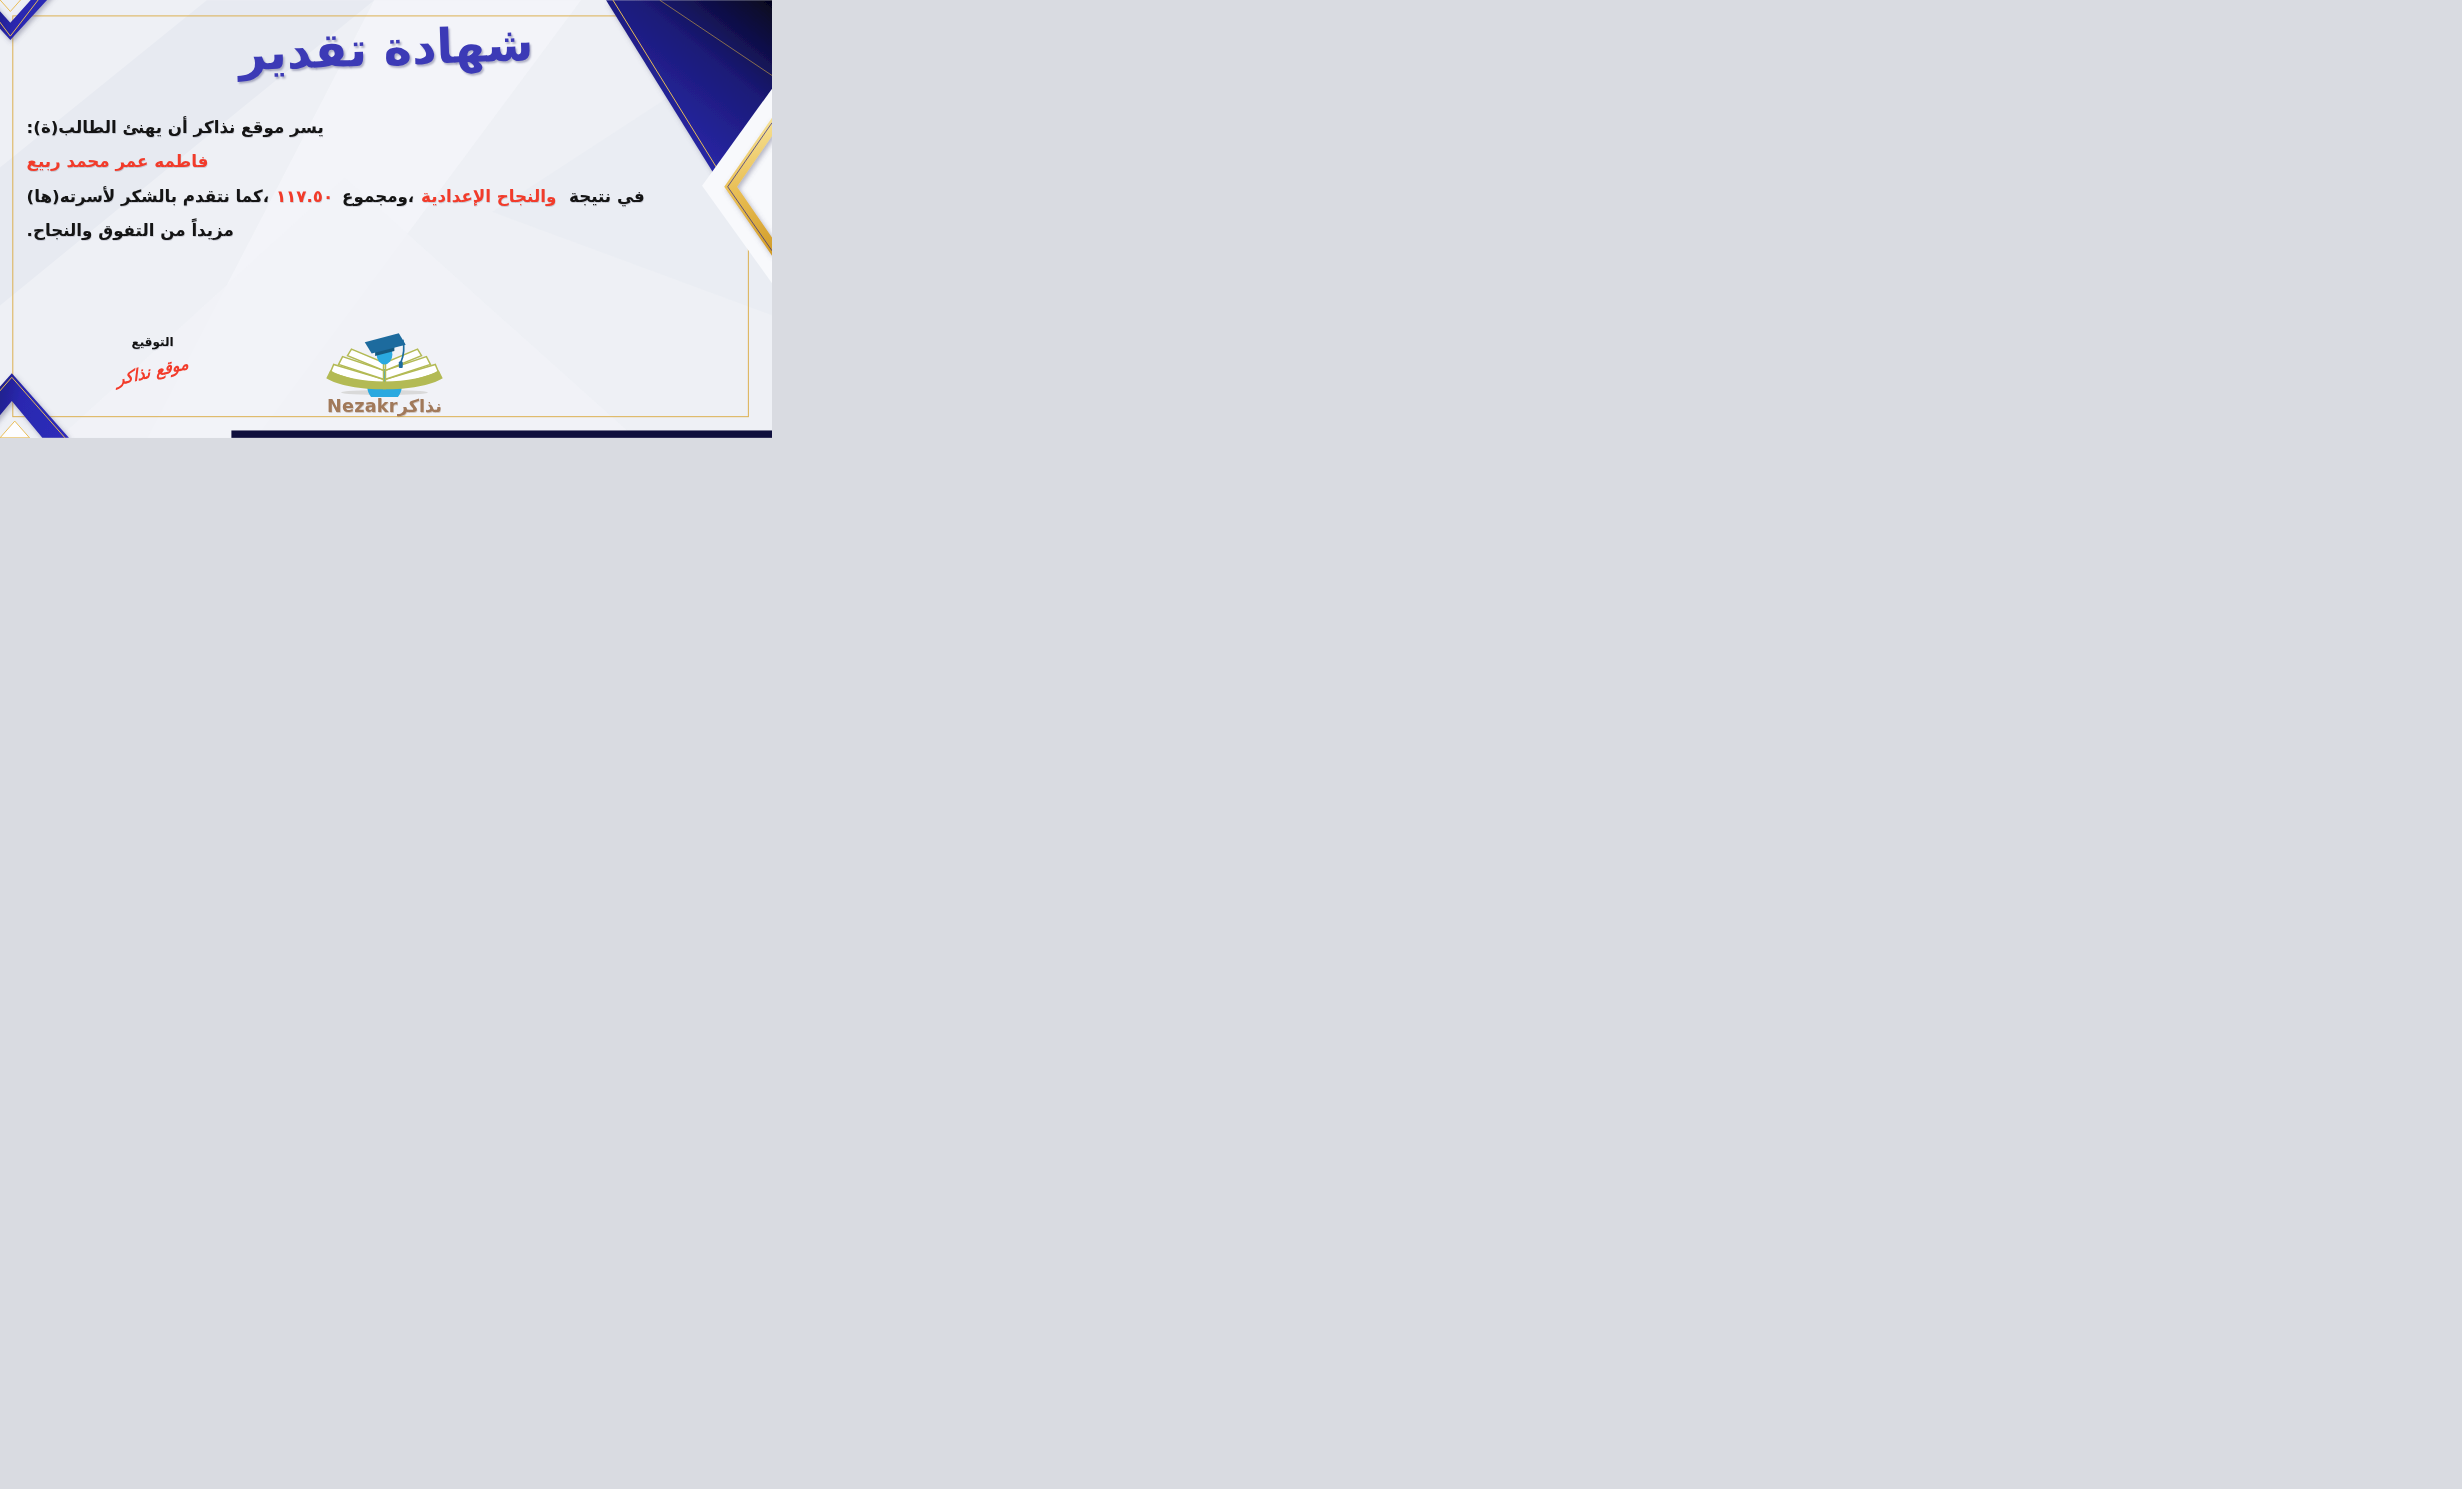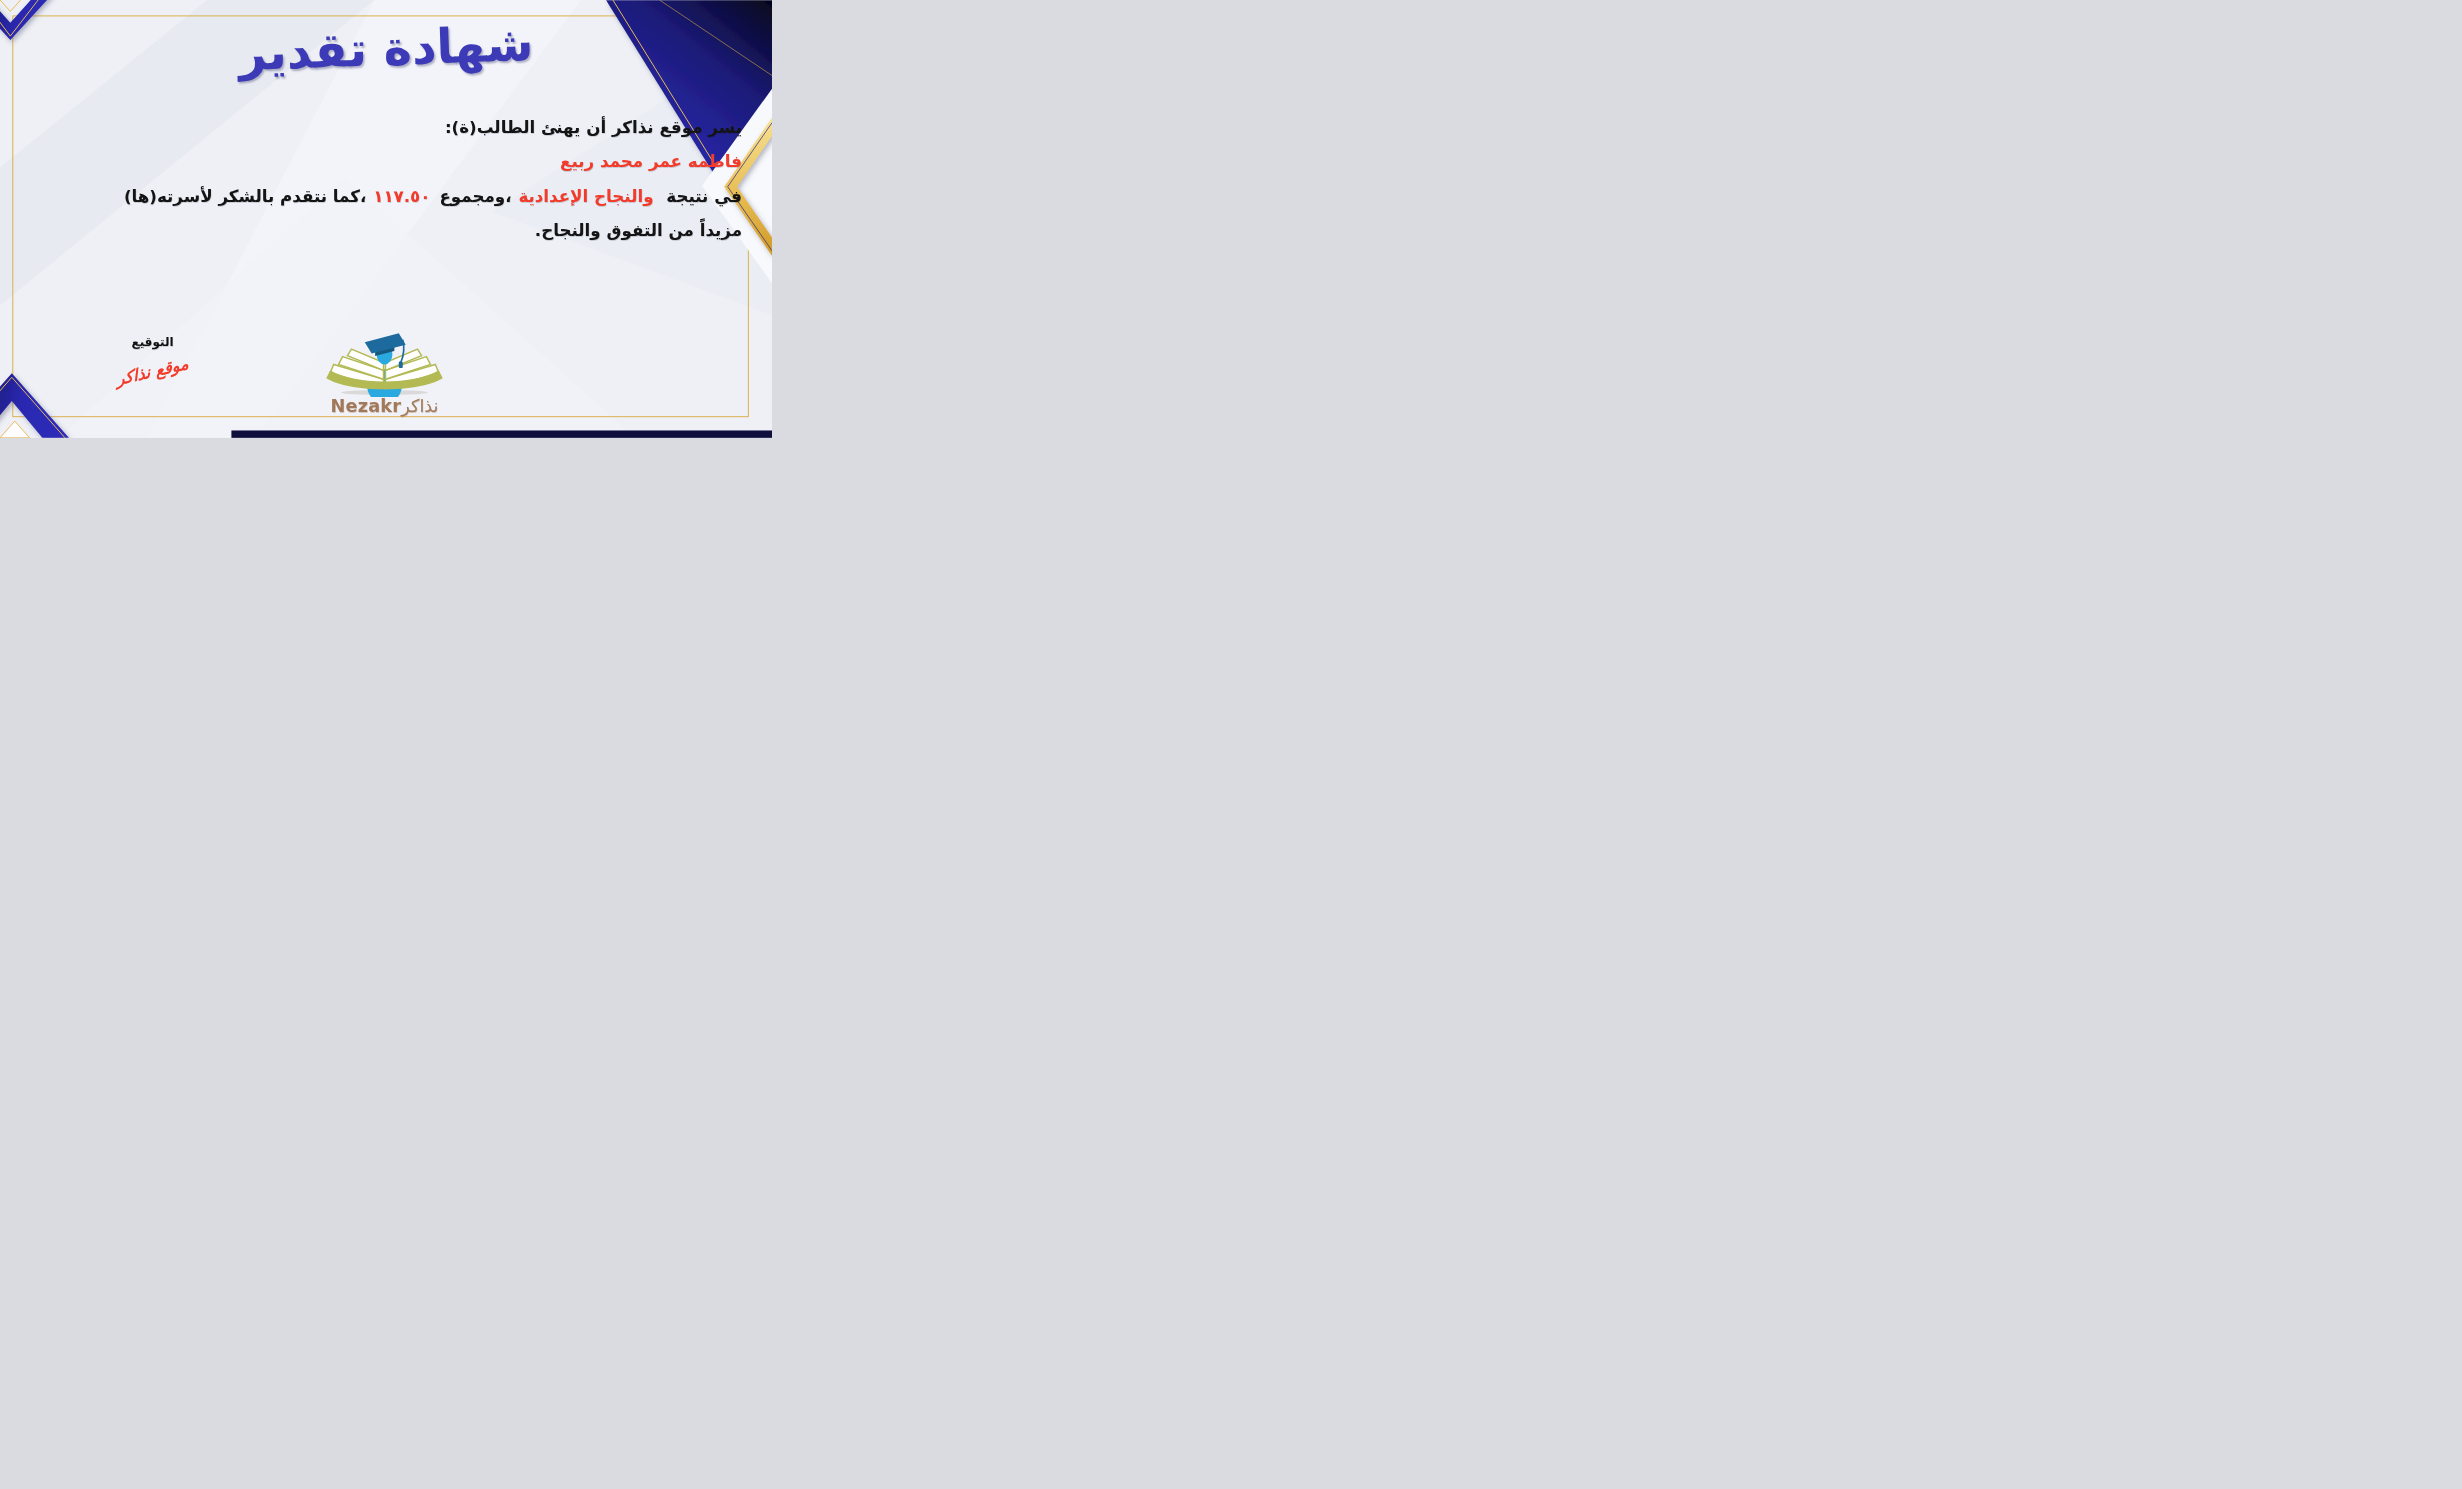--- a/index.html
+++ b/index.html
@@ -3,22 +3,22 @@
 <meta charset="utf-8">
 <style>
   html,body{margin:0;padding:0;background:#d9dbe1;}
   .canvas{
     position:relative;width:772px;height:438px;overflow:hidden;
     background:#eef0f5;
     font-family:"DejaVu Sans",sans-serif;
   }
   .deco{position:absolute;inset:0;z-index:1;}
   .content{
-    position:absolute;left:26.6px;right:30px;top:116px;z-index:5;
-    direction:rtl;text-align:right;color:#141414;
+    position:absolute;left:26.6px;right:17px;top:116px;z-index:5;
+    direction:rtl;text-align:left;color:#141414;
   }
   .line{margin:0 0 11.3px;font-size:16.7px;font-weight:700;line-height:23px;
         text-shadow:0.5px 1px 0.5px rgba(10,10,40,.14);white-space:nowrap;}
   .red{color:#f23b2a;}
   .gap{display:inline-block;height:0.5px;}
   .g26{width:12.8px;} .g14{width:6.9px;} .g18{width:8.9px;}
   .title{
     position:absolute;top:19.7px;left:0;right:0;z-index:5;margin:0;
     text-align:center;direction:rtl;
     font-size:48px;font-weight:700;color:#3c3ab6;
@@ -28,21 +28,21 @@
   .signature-block{position:absolute;left:96px;top:335px;width:113px;z-index:5;text-align:center;direction:rtl;}
   .sig-label{font-size:12px;font-weight:700;color:#111;text-shadow:0.5px 1px 0.5px rgba(10,10,40,.14);}
   .sig-script{
     margin-top:12.8px;font-family:"DejaVu Serif",serif;font-style:italic;
     font-size:16.3px;font-weight:700;color:#f23b2a;
     transform:rotate(-13deg) skewX(-6deg);
   }
   .logo-block{position:absolute;left:318px;top:323px;width:133px;z-index:5;text-align:center;}
   .brand{margin-top:-3px;font-size:17.7px;font-weight:800;color:#a1795a;direction:ltr;
          letter-spacing:0.2px;text-shadow:0.5px 0.5px 0 rgba(120,80,40,.25);}
-  .brand .ar{font-weight:400;}
+  .brand .ar{font-weight:700;}
 </style>
 </head>
 <body>
 
 <div class="canvas">
 
   <svg class="deco" width="772" height="438" viewBox="0 0 1568 889">
     <defs>
       <linearGradient id="gradTL" x1="-90" y1="0" x2="140" y2="60" gradientUnits="userSpaceOnUse">
         <stop offset="0" stop-color="#10104e"></stop>

